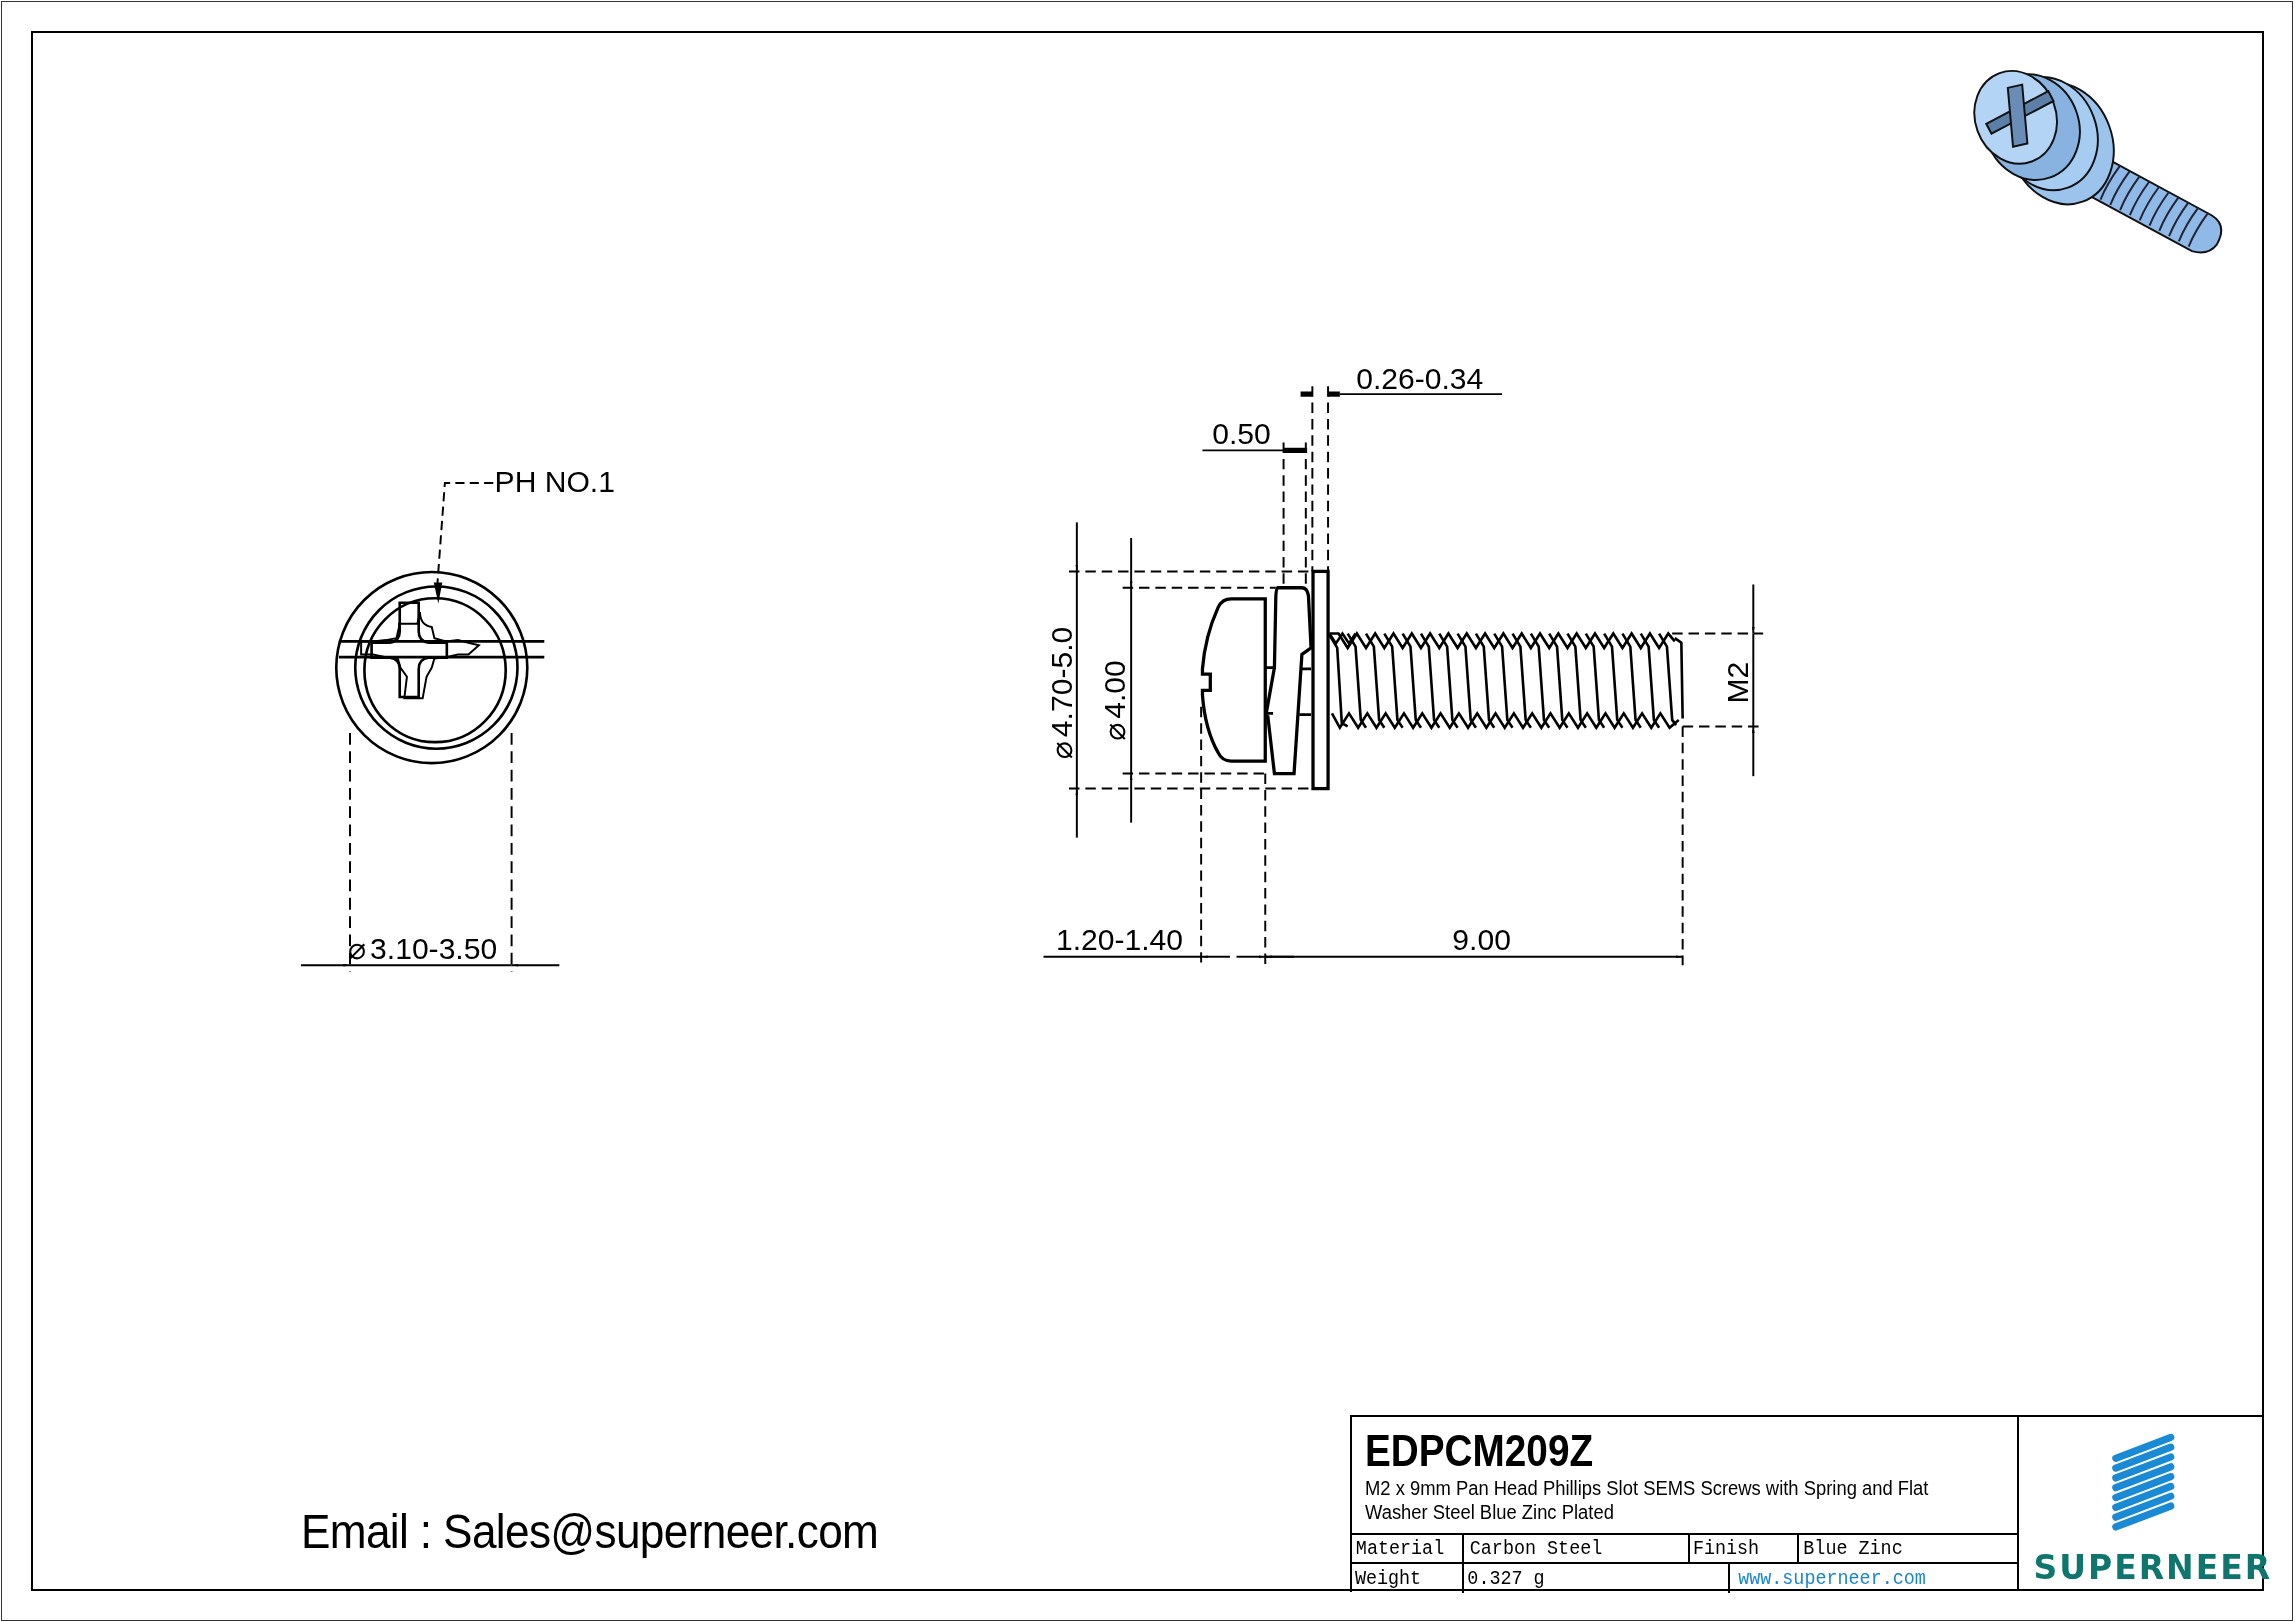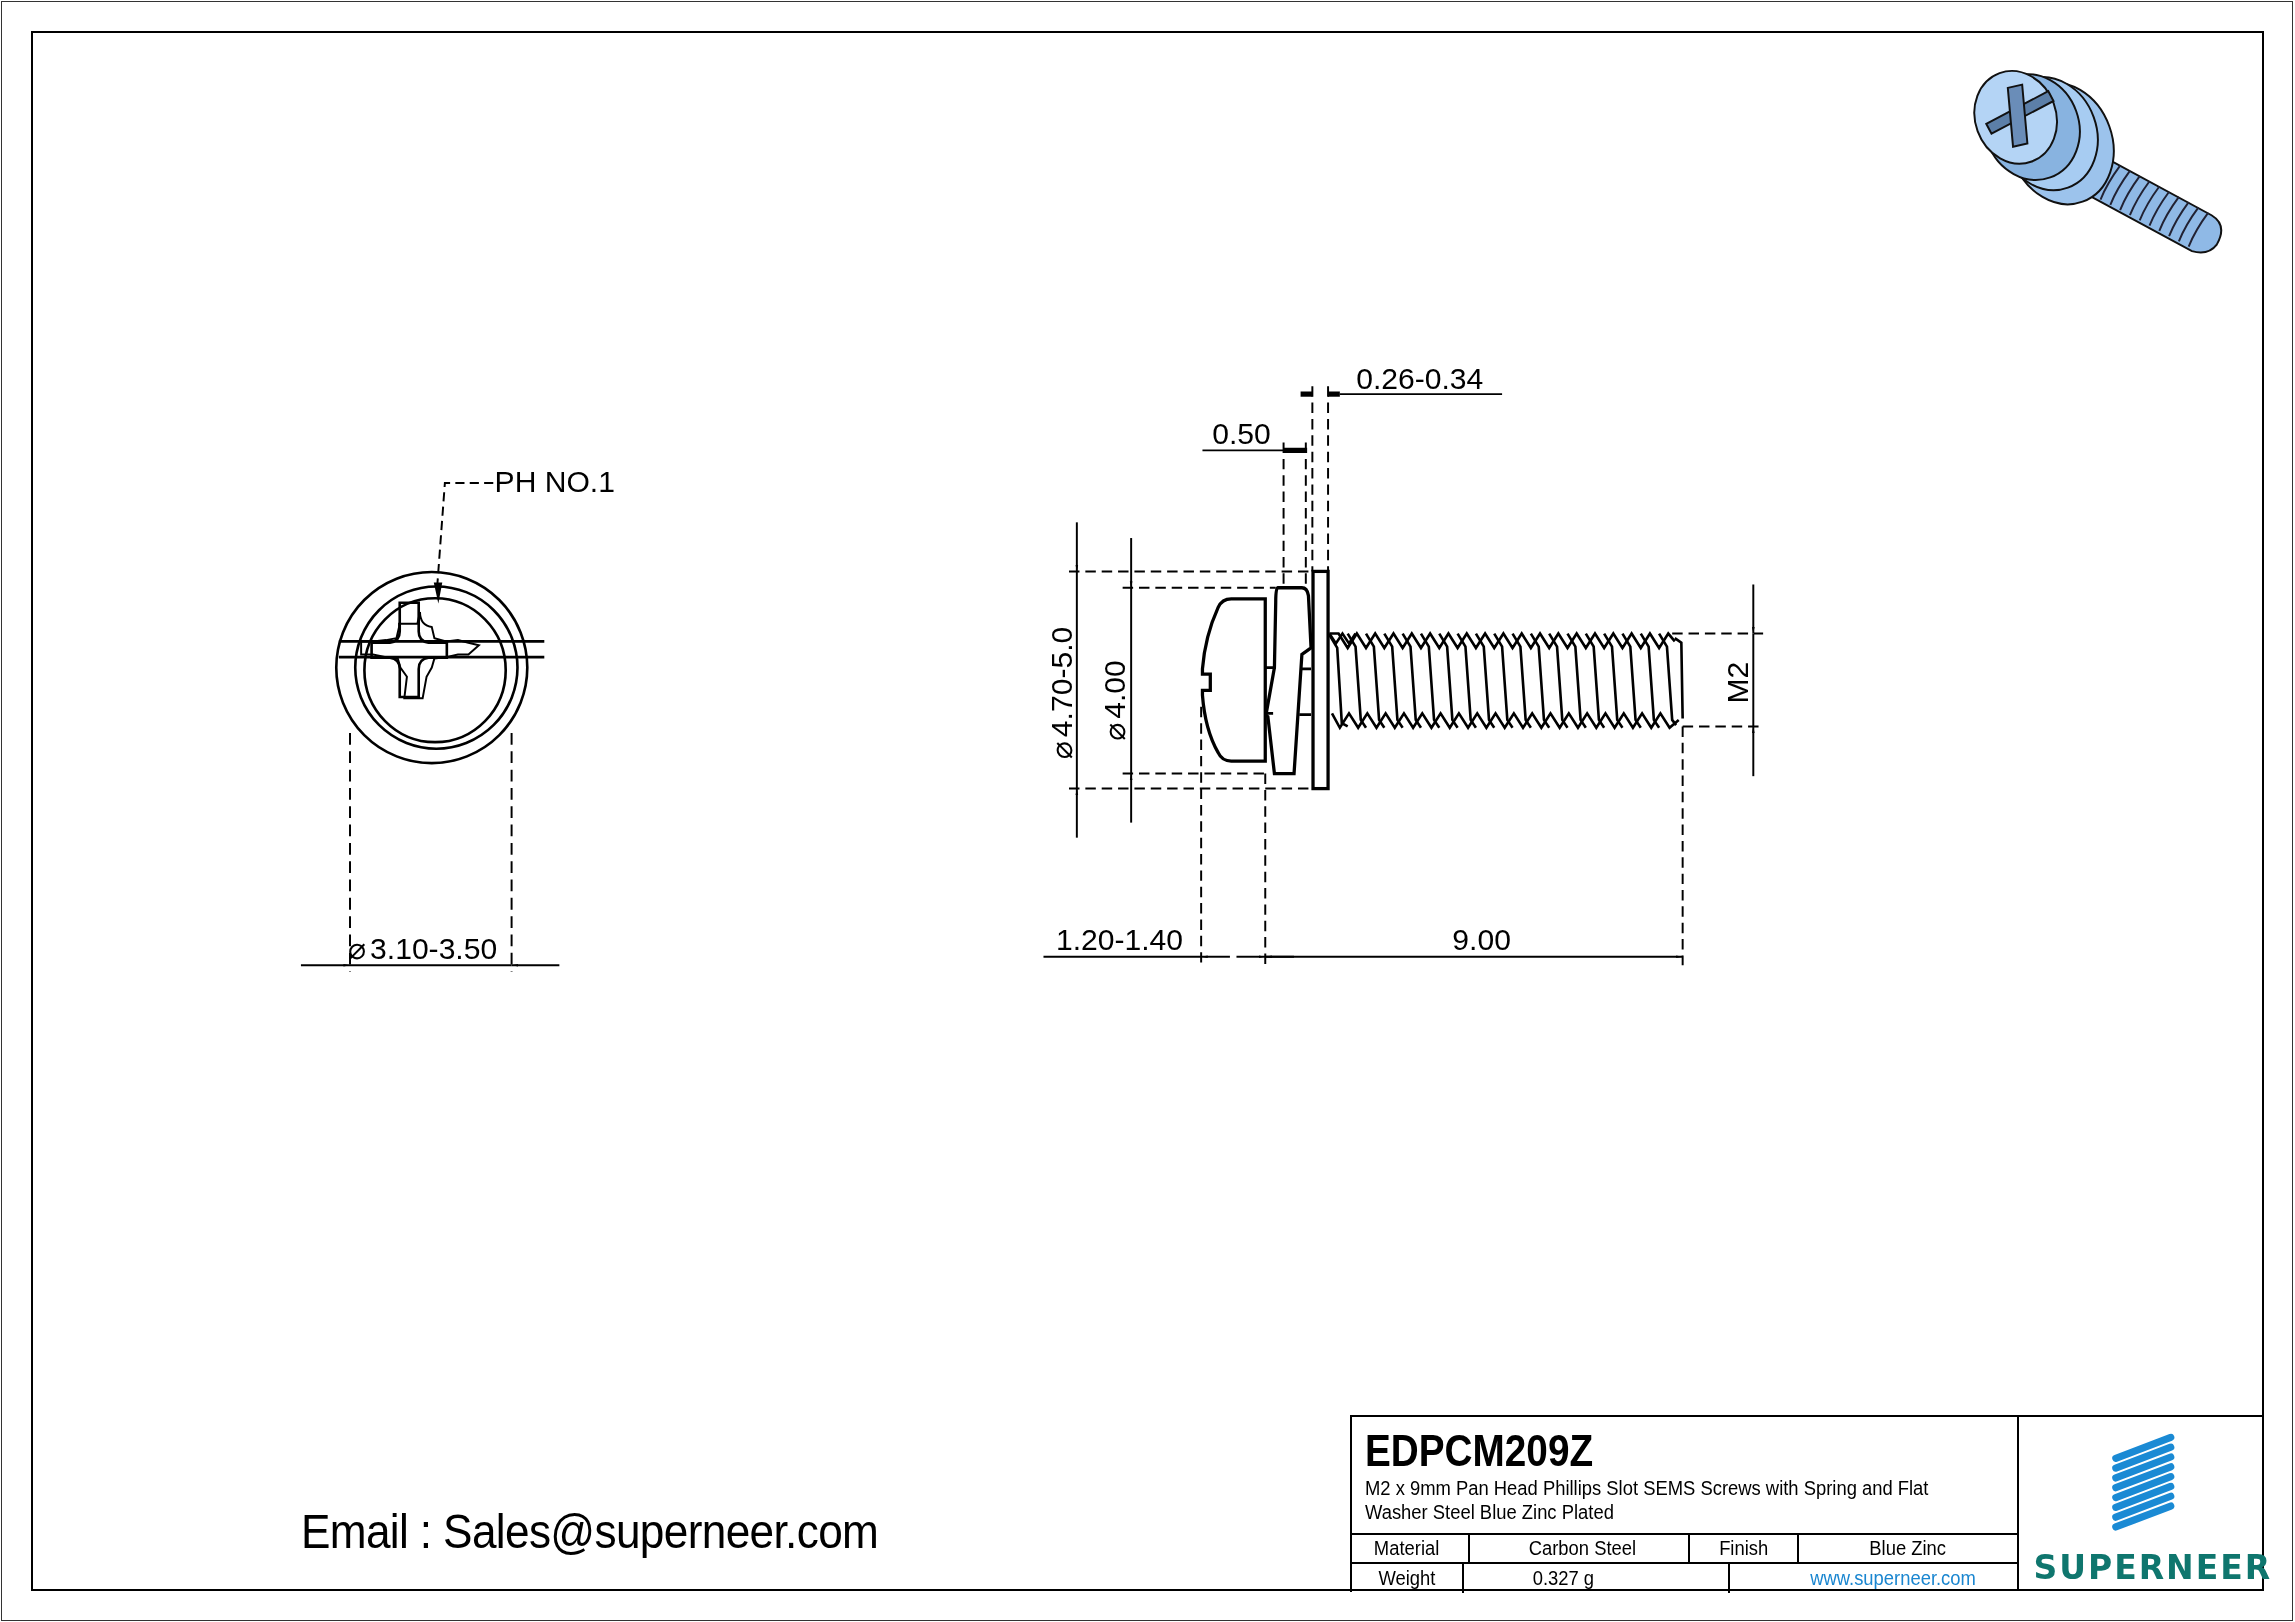--- a/index.html
+++ b/index.html
@@ -10,21 +10,21 @@
   .dim-text { font-family: "Liberation Sans", sans-serif; font-size: 46px; fill: #000; }
   .email { position: absolute; left: 301px; top: 1508px; font-size: 48px; line-height: 1; letter-spacing: -0.7px; transform: scaleX(0.92); transform-origin: left top; white-space: nowrap; }
 
   .title-block { position: absolute; left: 1350px; top: 1415px; width: 914px; height: 177px; border-left: 2.6px solid #000; border-top: 2.6px solid #000; box-sizing: border-box; }
   .tb-main { position: absolute; left: 0; top: 0; width: 667px; height: 174px; border-right: 2.6px solid #000; box-sizing: border-box; padding-left: 40px; }
   .tb-code { position: absolute; left: 13px; top: 11.8px; font-size: 44px; font-weight: bold; line-height: 1; transform: scaleX(0.88); transform-origin: left top; white-space: nowrap; }
   .tb-desc { position: absolute; left: 13px; top: 60px; width: 654px; font-size: 20px; line-height: 23.6px; transform: scaleX(0.92); transform-origin: left top; }
   .tb-row { position: absolute; left: 0; width: 665px; height: 29px; border-top: 2.6px solid #000; box-sizing: border-box; }
   .tb-row.r1 { top: 116px; }
   .tb-row.r2 { top: 145px; height: 31px; }
-  .tb-cell { position: absolute; top: 0; height: 100%; box-sizing: border-box; font-size: 20px; display: flex; align-items: center; justify-content: center; white-space: nowrap; }
+  .tb-cell { position: absolute; top: 0; height: 100%; box-sizing: border-box; font-size: 20px; display: flex; align-items: center; white-space: nowrap; font-family: Liberation Mono, monospace; }
   .tb-cell.div { border-left: 2px solid #000; }
   .tb-cell .t { transform: scaleX(0.92); display: inline-block; }
   .tb-link { color: #1a86d0; }
   .tb-logo { position: absolute; left: 667px; top: 0; width: 244px; height: 174px; }
   .logo-text { position: absolute; left: 14.4px; top: 131px; font-size: 33px; font-weight: bold; color: #0f766e; letter-spacing: 2px; font-family: "DejaVu Sans", sans-serif; white-space: nowrap; }
   .iso-view { position: absolute; left: 1950px; top: 52px; width: 288px; height: 222px; }
 </style>
 </head>
 <body>
 
@@ -196,21 +196,21 @@
 <div class="email">Email : Sales@superneer.com</div>
 
 <div class="title-block">
   <div class="tb-main">
     <div class="tb-code">EDPCM209Z</div>
     <div class="tb-desc">M2 x 9mm Pan Head Phillips Slot SEMS Screws with Spring and Flat Washer Steel Blue Zinc Plated</div>
     <div class="tb-row r1">
       <div class="tb-cell" style="left:0;width:110px;">
           <span class="t">Material</span>
         </div>
-      <div class="tb-cell div" style="left:116px;width:226px;">
+      <div class="tb-cell div" style="left:110px;width:226px;">
           <span class="t">Carbon Steel</span>
         </div>
       <div class="tb-cell div" style="left:336px;width:109px;">
           <span class="t">Finish</span>
         </div>
       <div class="tb-cell div" style="left:445px;width:220px;">
           <span class="t">Blue Zinc</span>
         </div>
     </div>
     <div class="tb-row r2">

